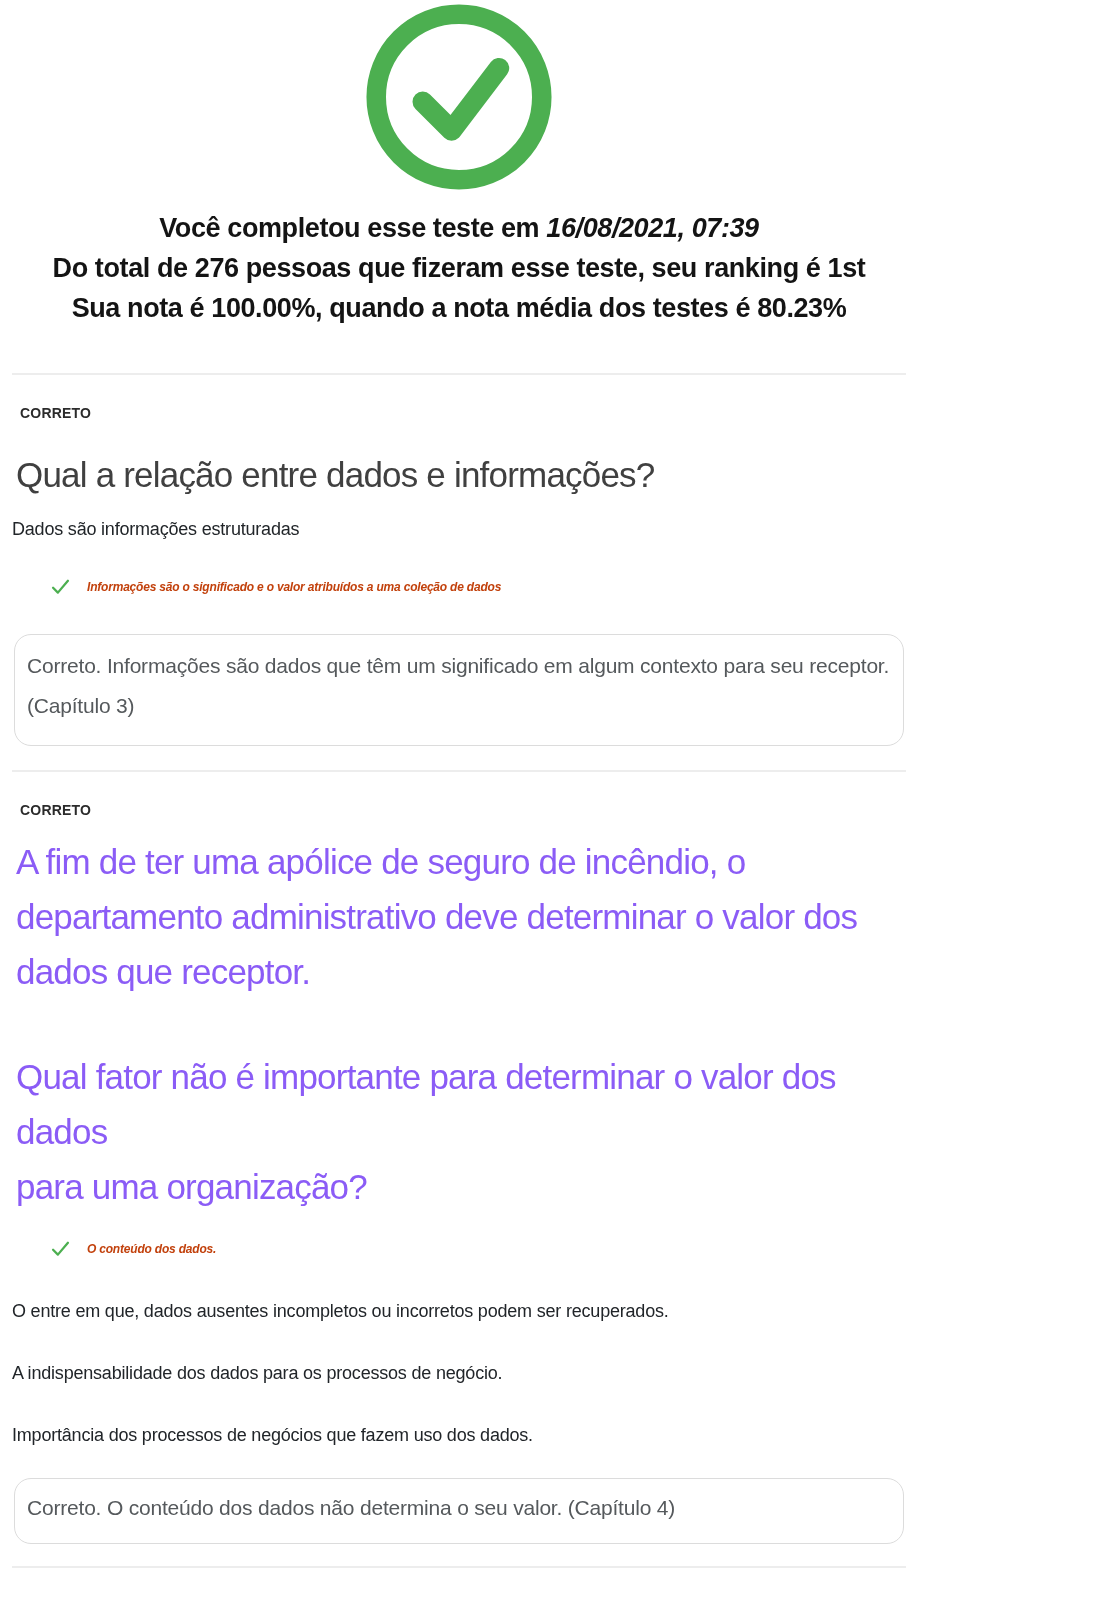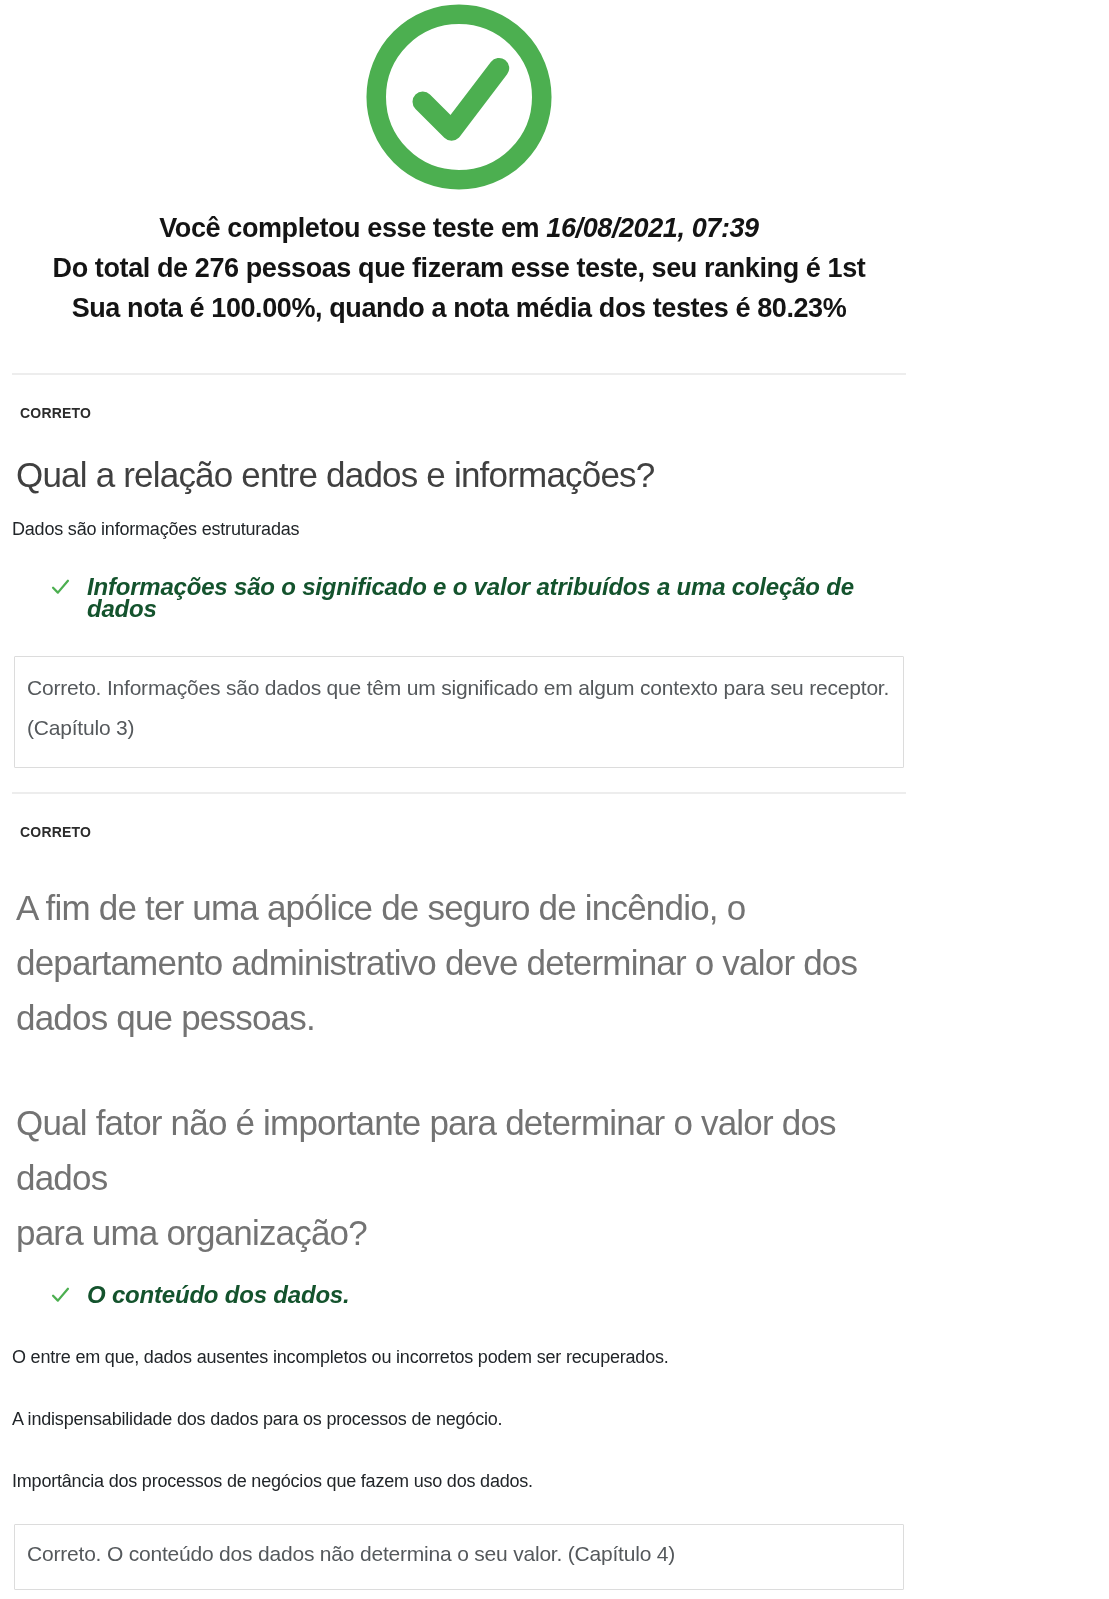--- a/index.html
+++ b/index.html
@@ -32,50 +32,50 @@
     letter-spacing: 0.2px; color: #2b2b2b;
   }
 
   .q-title {
     margin: 26px 0 0 4px;
     font-size: 35px; font-weight: 400;
     letter-spacing: -0.8px; line-height: 55px;
     color: #404040;
   }
   .q-statement {
-    margin: 40px 0 0 4px;
+    margin: 16px 0 0 4px;
     font-size: 35px; font-weight: 400;
     letter-spacing: -0.8px; line-height: 55px;
-    color: #737373;
+    color: #8b5cf6;
   }
 
   .option {
     font-size: 18px; color: #212529;
     letter-spacing: -0.2px;
     line-height: 22px;
   }
   .option-q1 { margin-top: 16px; }
   .option-list .option { margin-top: 40px; }
 
   .answer-row {
     display: flex; align-items: flex-start;
     margin-left: 38px; margin-top: 36px;
   }
   .answer-row .check { flex: 0 0 auto; width: 21px; height: 21px; margin-top: 0px; }
   .answer-row .check svg { display: block; width: 21px; height: 21px; }
   .answer-text {
     margin-left: 16px;
-    font-size: 24px; font-weight: 700; font-style: italic;
-    letter-spacing: -0.2px; color: #14532d; line-height: 22px;
+    font-size: 12px; font-weight: 700; font-style: italic;
+    letter-spacing: -0.2px; color: #c2410c; line-height: 22px;
   }
 
   .exp-box {
     margin: 36px 2px 0 2px;
     border: 1px solid #dcdcdc;
-    border-radius: 1px;
+    border-radius: 17px;
     padding: 11px 12px 19px 12px;
     font-size: 21px; line-height: 40px;
     letter-spacing: -0.2px;
     color: #55595c;
     background: #ffffff;
   }
   .exp-box .exp-text { max-width: 960px; }
   .exp-box-2 { padding: 9px 12px 15px 12px; margin-top: 32px; }
 
   .answer-row-q2 { margin-top: 24px; }
@@ -123,21 +123,21 @@
   </div>
 
   <hr class="divider divider-2">
 
   <div>
     <div class="status-label">CORRETO</div>
 
     <div class="q-statement">
       <div>A fim de ter uma apólice de seguro de incêndio, o</div>
       <div>departamento administrativo deve determinar o valor dos</div>
-      <div>dados que pessoas.</div>
+      <div>dados que receptor.</div>
     </div>
 
     <div class="q-statement" style="margin-top:50px;">
       <div>Qual fator não é importante para determinar o valor dos dados</div>
       <div>para uma organização?</div>
     </div>
 
     <div class="answer-row answer-row-q2">
       <span class="check">
         <svg viewBox="0 0 24 24" aria-hidden="true">

